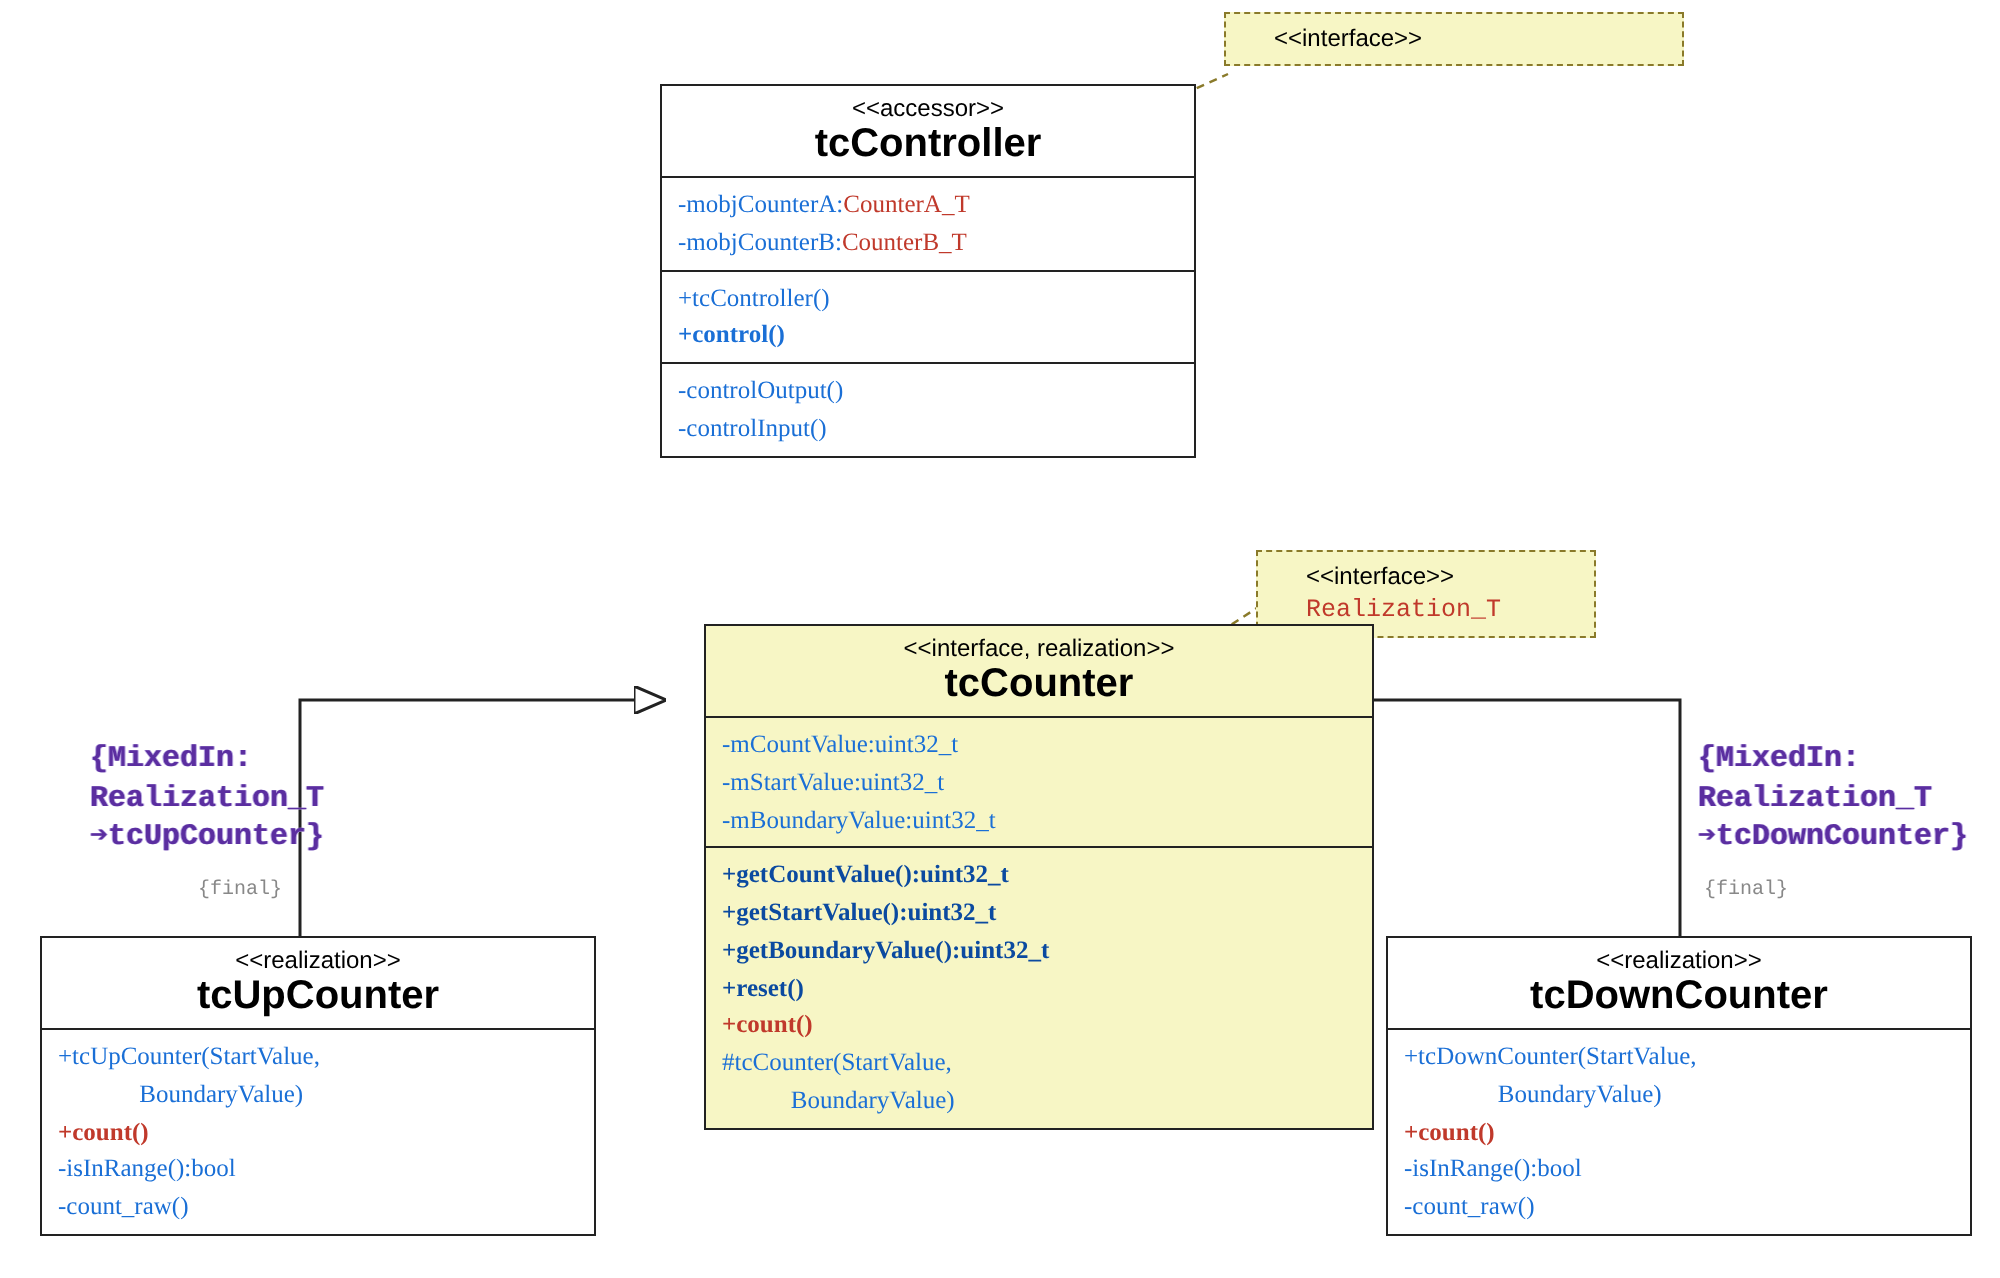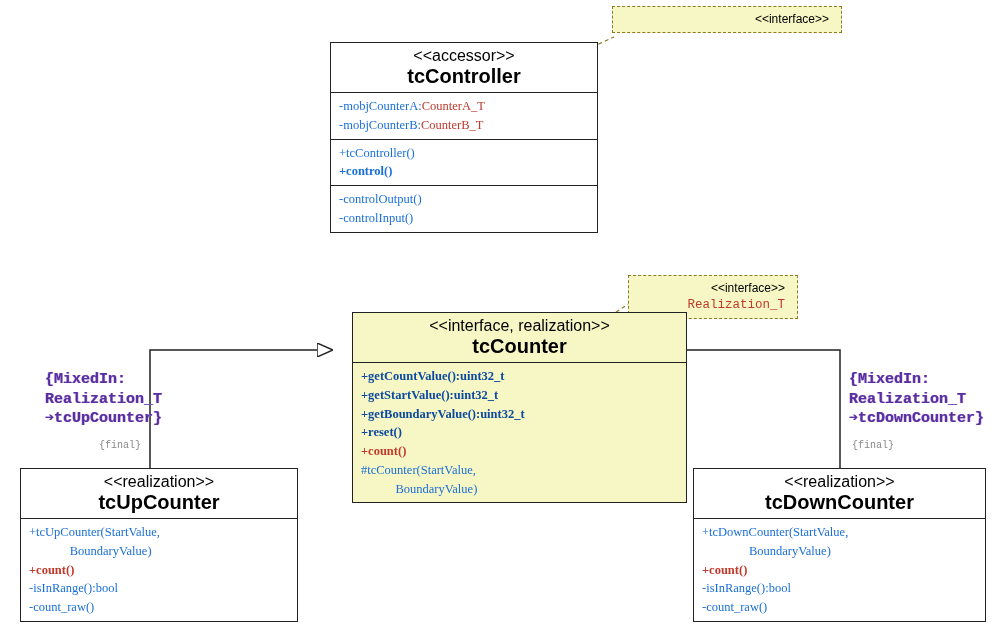--- a/index.html
+++ b/index.html
@@ -21,36 +21,36 @@
   }
   .class-box.yellow { background: #f7f6c5; }
   .compartment {
     border-top: 1.5px solid #222;
     padding: 4px 8px;
   }
   .header {
     text-align: center;
     padding: 4px 8px;
   }
-  .stereo { font-size: 16px; }
+  .stereo { font-size: 12px; }
   .classname { font-weight: bold; font-size: 20px; }
   .row { white-space: pre; line-height: 1.5; }
   .privname { color: #1a6fd6; }
   .type     { color: #c0392b; }
   .bold     { font-weight: bold; }
   .blue     { color: #1a6fd6; }
   .darkblue { color: #0b4aa0; }
   .red      { color: #c0392b; }
 
   .iface-tag {
     position: absolute;
     background: #f7f6c5;
     border: 1.5px dashed #8a7a2a;
-    padding: 4px 12px;
-    text-align: right;
+    padding: 4px 24px;
+    text-align: left;
     line-height: 1.4;
   }
   .iface-tag .stereo { font-size: 12px; color: #000; }
   .iface-tag .ifname { font-family: "Courier New", monospace; color: #c0392b; }
 
   .mixin-label {
     position: absolute;
     color: #5b2ea0;
     font-family: "Courier New", monospace;
     font-weight: bold;
@@ -128,20 +128,25 @@
 ➔tcDownCounter}</div>
 <div class="final-label" style="left:85px; top:440px; width:70px;">{final}</div>
 <div class="final-label" style="left:838px; top:440px; width:70px;">{final}</div>
 
 <div class="class-box yellow" style="left:352px; top:312px; width:335px;">
   <div class="header">
     <div class="stereo">&lt;&lt;interface, realization&gt;&gt;</div>
     <div class="classname">tcCounter</div>
   </div>
   <div class="compartment mono">
+    <div class="row blue">-mCountValue:uint32_t</div>
+    <div class="row blue">-mStartValue:uint32_t</div>
+    <div class="row blue">-mBoundaryValue:uint32_t</div>
+  </div>
+  <div class="compartment mono">
     <div class="row darkblue bold">+getCountValue():uint32_t</div>
     <div class="row darkblue bold">+getStartValue():uint32_t</div>
     <div class="row darkblue bold">+getBoundaryValue():uint32_t</div>
     <div class="row darkblue bold">+reset()</div>
     <div class="row red bold">+count()</div>
     <div class="row blue">#tcCounter(StartValue,</div>
     <div class="row blue">           BoundaryValue)</div>
   </div>
 </div>
 

